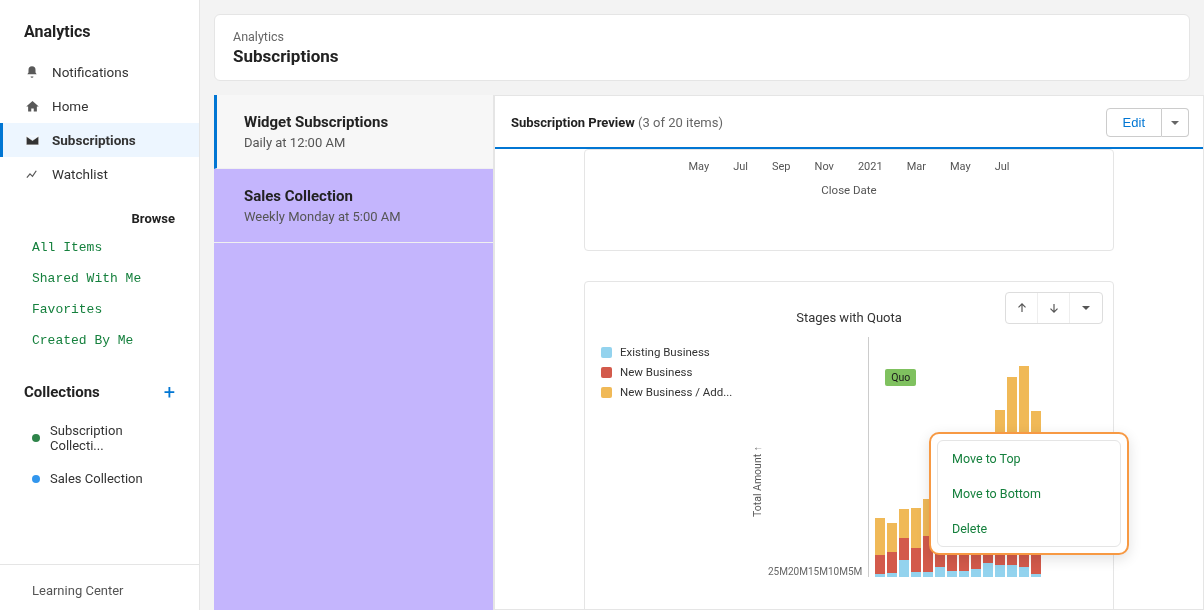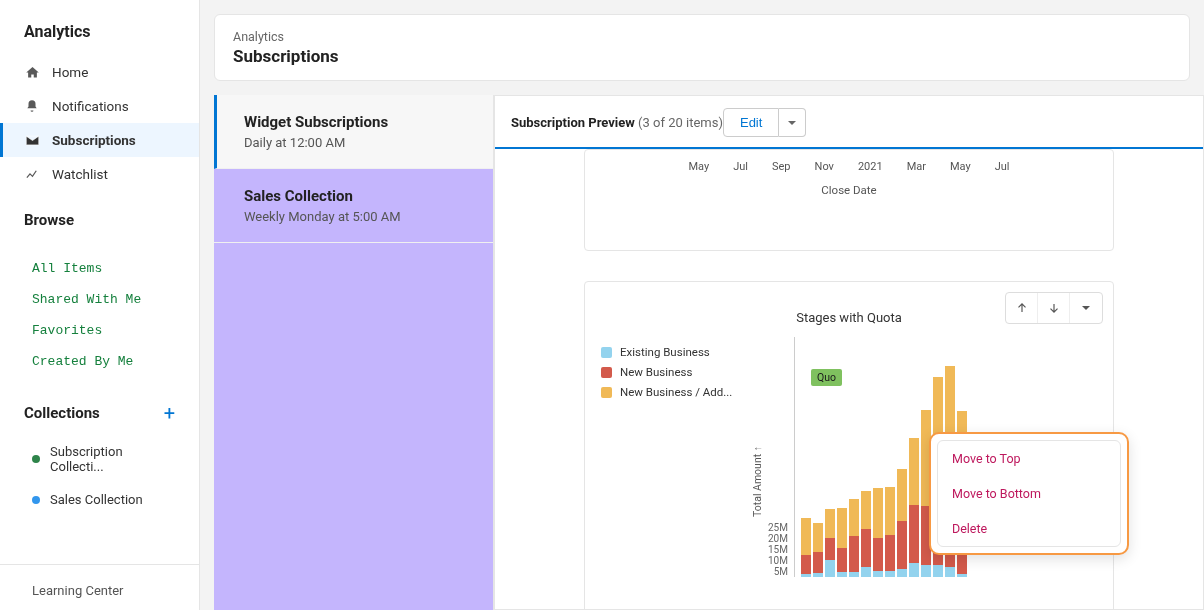--- a/index.html
+++ b/index.html
@@ -5,21 +5,21 @@
 * { margin: 0; padding: 0; box-sizing: border-box; }
 body { font-family: -apple-system, BlinkMacSystemFont, "Segoe UI", Roboto, Helvetica, Arial, sans-serif; display: flex; width: 1204px; height: 610px; overflow: hidden; background: #fff; color: #1a1a1a; }
 
 
 .sidebar { width: 200px; flex: 0 0 200px; border-right: 1px solid #e5e5e5; padding-top: 22px; background: #fff; display: flex; flex-direction: column; }
 .sb-heading { font-size: 16px; font-weight: 700; color: #222; padding: 0 24px; margin-bottom: 14px; }
 .nav-item { display: flex; align-items: center; gap: 12px; padding: 9px 24px; font-size: 13.5px; color: #333; cursor: pointer; }
 .nav-item.active { background: #edf6ff; font-weight: 700; border-left: 3px solid #0176d3; padding-left: 21px; }
 .nav-item .icon-wrap { width: 16px; height: 16px; display: flex; align-items: center; justify-content: center; color: #595959; }
 .nav-item.active .icon-wrap { color: #333; }
-.sb-heading2 { font-size: 15px; font-weight: 700; color: #222; padding: 0 24px; margin-top: 20px; margin-bottom: 24px; }
+.sb-heading2 { font-size: 13px; font-weight: 700; color: #222; padding: 0 24px; margin-top: 20px; margin-bottom: 6px; text-align: right; }
 .browse-item { padding: 8px 24px 8px 32px; font-size: 13px; color: #15803d; cursor: pointer; font-family: Liberation Mono, monospace; }
 .collections-head { display: flex; align-items: center; justify-content: space-between; padding: 0 24px; margin-top: 26px; margin-bottom: 12px; }
 .collections-head .title { font-size: 15px; font-weight: 700; color: #222; }
 .plus { color: #0176d3; font-size: 20px; font-weight: 400; line-height: 1; cursor: pointer; }
 .coll-item { display: flex; align-items: center; gap: 10px; padding: 9px 24px 9px 32px; font-size: 13px; color: #333; cursor: pointer; }
 .dot { width: 8px; height: 8px; border-radius: 50%; flex-shrink: 0; }
 .dot.green { background: #2e844a; }
 .dot.blue { background: #3296ed; }
 .sb-footer { margin-top: auto; border-top: 1px solid #e5e5e5; }
 .lc-item { padding: 18px 24px 12px 32px; font-size: 13px; color: #555; cursor: pointer; }
@@ -34,21 +34,21 @@
 
 
 .sub-list { width: 280px; flex: 0 0 280px; background: #c4b5fd; border-right: 1px solid #e5e5e5; margin-left: 14px; }
 .sub-card { padding: 18px 18px 18px 30px; border-bottom: 1px solid #f0f0f0; cursor: pointer; }
 .sub-card.active { background: #f7f7f7; border-left: 3px solid #0176d3; padding-left: 27px; }
 .sub-card .name { font-size: 15px; font-weight: 700; color: #222; margin-bottom: 4px; }
 .sub-card .sched { font-size: 13px; color: #555; }
 
 
 .preview { flex: 1; background: #fff; border: 1px solid #e5e5e5; border-radius: 0; min-width: 0; display: flex; flex-direction: column; }
-.preview-head { display: flex; align-items: center; padding: 12px 14px 10px 16px; border-bottom: 2px solid #0176d3; }
+.preview-head { display: flex; align-items: center; justify-content: space-between; padding: 12px 14px 10px 16px; border-bottom: 2px solid #0176d3; }
 .preview-head .left { font-size: 13px; color: #222; }
 .preview-head .left .bold { font-weight: 700; }
 .preview-head .left .count { color: #666; }
 .edit-group { display: flex; }
 .edit-btn { background: #fff; border: 1px solid #ccc; border-radius: 4px 0 0 4px; padding: 6px 16px; font-size: 13px; color: #0176d3; cursor: pointer; }
 .edit-caret { background: #fff; border: 1px solid #ccc; border-left: none; border-radius: 0 4px 4px 0; padding: 6px 8px; color: #666; cursor: pointer; display: flex; align-items: center; }
 .caret-svg { width: 10px; height: 10px; }
 
 .preview-body { flex: 1; overflow: hidden; position: relative; background: #fff; padding: 0 12px; }
 
@@ -67,59 +67,59 @@
 
 .bottom-title { text-align: center; font-size: 13px; color: #333; padding-top: 28px; }
 .chart-body { display: flex; padding: 12px 16px 0 16px; position: relative; height: 300px; }
 .legend { width: 150px; padding-top: 8px; font-size: 11.5px; color: #333; }
 .legend-item { display: flex; align-items: center; gap: 8px; margin-bottom: 6px; }
 .legend-sq { width: 11px; height: 11px; border-radius: 2px; }
 .sq-lightblue { background: #93d3ee; }
 .sq-red { background: #d35a4b; }
 .sq-orange { background: #f0b957; }
 .y-axis-label { writing-mode: vertical-rl; transform: rotate(180deg); font-size: 10.5px; color: #555; align-self: center; margin-right: 4px; }
-.y-ticks { display: flex; flex-direction: column; justify-content: flex-end; font-size: 10px; color: #666; height: 240px; align-items: flex-end; padding-right: 6px; }
+.y-ticks { display: flex; flex-direction: row; justify-content: space-between; font-size: 10px; color: #666; height: 240px; align-items: flex-end; padding-right: 6px; }
 .bars-region { flex: 1; height: 240px; border-left: 1px solid #ccc; position: relative; display: flex; align-items: flex-end; gap: 2px; padding-left: 6px; padding-right: 6px; }
 .bar-stack { width: 10px; display: flex; flex-direction: column-reverse; }
 .seg { width: 100%; }
 .seg-blue { background: #93d3ee; }
 .seg-red { background: #d35a4b; }
 .seg-orange { background: #f0b957; }
 
 .quota-badge { position: absolute; top: 32px; left: 16px; background: #7fc15f; color: #1a1a1a; font-size: 10.5px; padding: 2px 6px; border-radius: 2px; }
 
 
 .popover-wrap { position: absolute; top: 283px; right: 74px; z-index: 20; }
 .popover { background: #fff; border: 2px solid #f79943; border-radius: 10px; padding: 6px; box-shadow: 0 4px 14px rgba(0,0,0,0.12); width: 200px; }
 .popover-inner { border: 1px solid #e5e5e5; border-radius: 6px; overflow: hidden; }
-.popover-item { padding: 10px 14px; font-size: 12.5px; color: #be185d; cursor: pointer; }
+.popover-item { padding: 10px 14px; font-size: 12.5px; color: #15803d; cursor: pointer; }
 
 svg { display: block; }
 </style>
 </head>
 <body>
 
 <div class="sidebar">
   <div class="sb-heading">Analytics</div>
 
+  <div class="nav-item">
+    <span class="icon-wrap">
+        <svg width="14" height="14" viewBox="0 0 24 24" fill="currentColor">
+          <path d="M12 2a6 6 0 0 0-6 6v5l-2 3h16l-2-3V8a6 6 0 0 0-6-6zm0 20a2.5 2.5 0 0 0 2.5-2.5h-5A2.5 2.5 0 0 0 12 22z"></path>
+        </svg>
+      </span>
+    <span>Notifications</span>
+  </div>
   <div class="nav-item">
     <span class="icon-wrap">
         <svg width="15" height="15" viewBox="0 0 24 24" fill="currentColor">
           <path d="M12 3 2 12h3v8h5v-5h4v5h5v-8h3z"></path>
         </svg>
       </span>
     <span>Home</span>
-  </div>
-  <div class="nav-item">
-    <span class="icon-wrap">
-        <svg width="14" height="14" viewBox="0 0 24 24" fill="currentColor">
-          <path d="M12 2a6 6 0 0 0-6 6v5l-2 3h16l-2-3V8a6 6 0 0 0-6-6zm0 20a2.5 2.5 0 0 0 2.5-2.5h-5A2.5 2.5 0 0 0 12 22z"></path>
-        </svg>
-      </span>
-    <span>Notifications</span>
   </div>
   <div class="nav-item active">
     <span class="icon-wrap">
         <svg width="15" height="15" viewBox="0 0 24 24" fill="currentColor">
           <path d="M2 5h20v14H2z M2 5l10 7 10-7" stroke="#fff" stroke-width="1"></path>
         </svg>
       </span>
     <span>Subscriptions</span>
   </div>
   <div class="nav-item">

